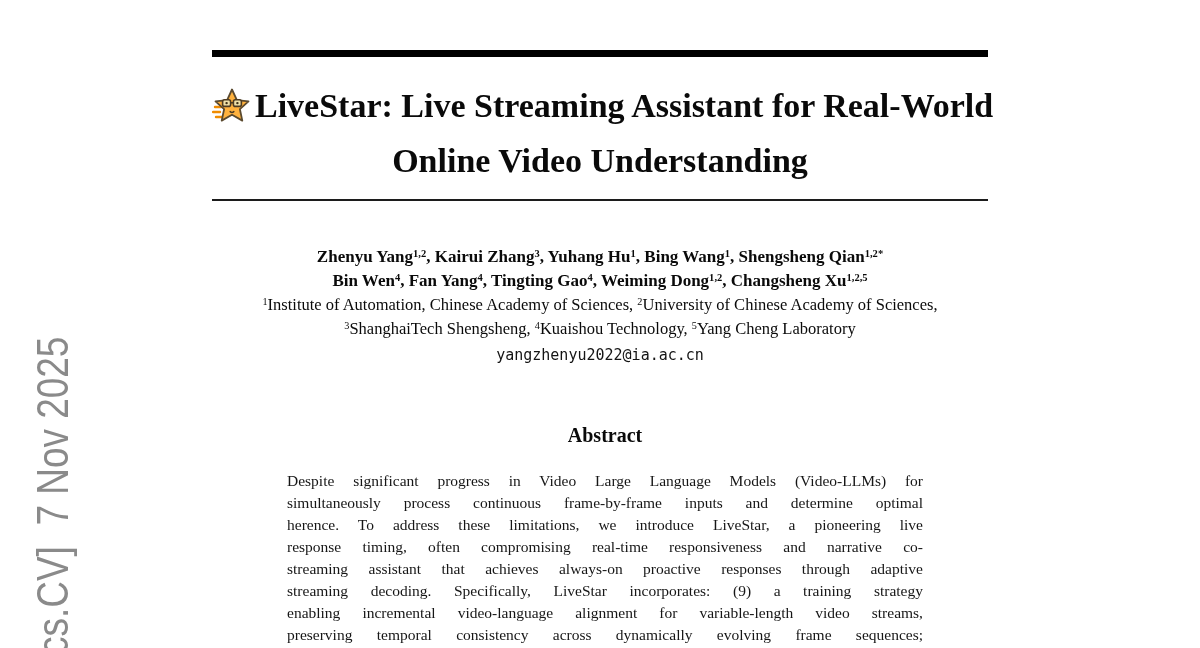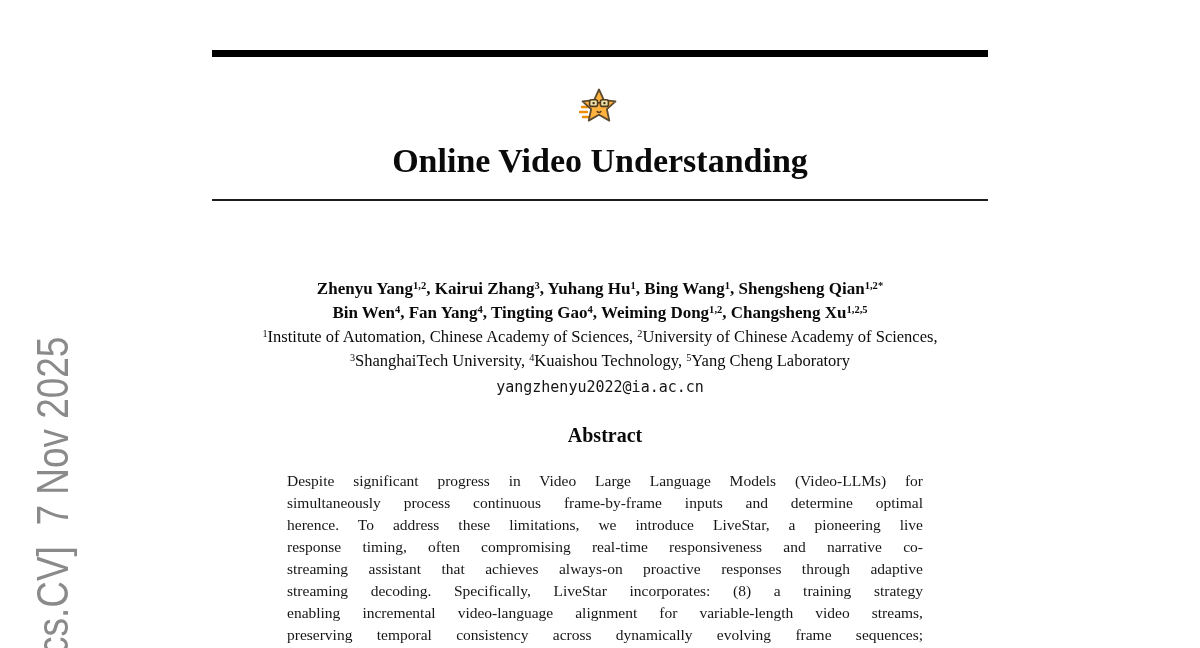--- a/index.html
+++ b/index.html
@@ -30,21 +30,21 @@
   .title{
     position:absolute;left:212px;top:83px;width:776px;margin:0;
     text-align:center;font-size:34px;font-weight:bold;line-height:46px;color:#0a0a0a;
   }
   .title .tline{display:block;white-space:nowrap;}
   .logo{display:inline-block;vertical-align:-9px;margin-right:3px;}
   .rule{
     position:absolute;left:212px;top:199px;width:776px;height:2px;background:#1c1c1c;
   }
   .authors-block{
-    position:absolute;left:162px;top:246px;width:876px;text-align:center;margin-top:32px;
+    position:absolute;left:162px;top:246px;width:876px;text-align:center;
   }
   .author-line{
     font-weight:bold;font-size:17px;line-height:22px;white-space:nowrap;
   }
   .affil-line{
     font-size:16.5px;line-height:21.5px;white-space:nowrap;
   }
   .sup{
     font-size:0.62em;position:relative;top:-0.48em;
   }
@@ -81,41 +81,41 @@
         <svg width="40" height="40" viewBox="0 0 40 40" aria-hidden="true">
           <path d="M3 21 h6 M1 26 h7 M4 31 h6" stroke="#f08c00" stroke-width="2.4" stroke-linecap="round" fill="none"></path>
           <path d="M20 3.5 L24.9 14.1 L36.5 15.4 L27.9 23.2 L30.3 34.6 L20 28.8 L9.7 34.6 L12.1 23.2 L3.5 15.4 L15.1 14.1 Z" fill="#FFB23E" stroke="#5b4a2f" stroke-width="1.8" stroke-linejoin="round"></path>
           <rect x="10.6" y="13.8" width="8" height="6.6" rx="2" fill="#efe0a8" stroke="#4d3b22" stroke-width="1.6"></rect>
           <rect x="21.4" y="13.8" width="8" height="6.6" rx="2" fill="#efe0a8" stroke="#4d3b22" stroke-width="1.6"></rect>
           <path d="M18.6 16.8 h2.8" stroke="#4d3b22" stroke-width="1.6" fill="none"></path>
           <circle cx="14.6" cy="17.1" r="1.2" fill="#3a2d16"></circle>
           <circle cx="25.4" cy="17.1" r="1.2" fill="#3a2d16"></circle>
           <path d="M18.2 25.6 q1.8 1.7 3.6 0" stroke="#4d3b22" stroke-width="1.5" fill="none" stroke-linecap="round"></path>
         </svg>
-      </span>
+      </span><span>LiveStar: Live Streaming Assistant for Real-World</span>
     </span>
     <span class="tline">Online Video Understanding</span>
   </h1>
 
   <div class="rule"></div>
 
   <div class="authors-block">
     <div class="author-line"><span>Zhenyu Yang</span><span class="sup">1,2</span><span>, Kairui Zhang</span><span class="sup">3</span><span>, Yuhang Hu</span><span class="sup">1</span><span>, Bing Wang</span><span class="sup">1</span><span>, Shengsheng Qian</span><span class="sup">1,2*</span></div>
     <div class="author-line"><span>Bin Wen</span><span class="sup">4</span><span>, Fan Yang</span><span class="sup">4</span><span>, Tingting Gao</span><span class="sup">4</span><span>, Weiming Dong</span><span class="sup">1,2</span><span>, Changsheng Xu</span><span class="sup">1,2,5</span></div>
     <div class="affil-line"><span class="sup">1</span><span>Institute of Automation, Chinese Academy of Sciences, </span><span class="sup">2</span><span>University of Chinese Academy of Sciences,</span></div>
-    <div class="affil-line"><span class="sup">3</span><span>ShanghaiTech University, </span><span class="sup">4</span><span>Kuaishou Technology, </span><span class="sup">5</span><span>Yang Cheng Laboratory</span></div>
+    <div class="affil-line"><span class="sup">3</span><span>ShanghaiTech Shengsheng, </span><span class="sup">4</span><span>Kuaishou Technology, </span><span class="sup">5</span><span>Yang Cheng Laboratory</span></div>
     <div class="email">yangzhenyu2022@ia.ac.cn</div>
   </div>
 
   <div class="abstract-heading">Abstract</div>
 
   <div class="abstract-body">
     <div class="abstract-line">Despite significant progress in Video Large Language Models (Video-LLMs) for</div>
     <div class="abstract-line">simultaneously process continuous frame-by-frame inputs and determine optimal</div>
     <div class="abstract-line">herence. To address these limitations, we introduce LiveStar, a pioneering live</div>
     <div class="abstract-line">response timing, often compromising real-time responsiveness and narrative co-</div>
     <div class="abstract-line">streaming assistant that achieves always-on proactive responses through adaptive</div>
-    <div class="abstract-line">streaming decoding. Specifically, LiveStar incorporates: (8) a training strategy</div>
+    <div class="abstract-line">streaming decoding. Specifically, LiveStar incorporates: (9) a training strategy</div>
     <div class="abstract-line">enabling incremental video-language alignment for variable-length video streams,</div>
     <div class="abstract-line">preserving temporal consistency across dynamically evolving frame sequences;</div>
   </div>
 
 </div>
 
 </body></html>

